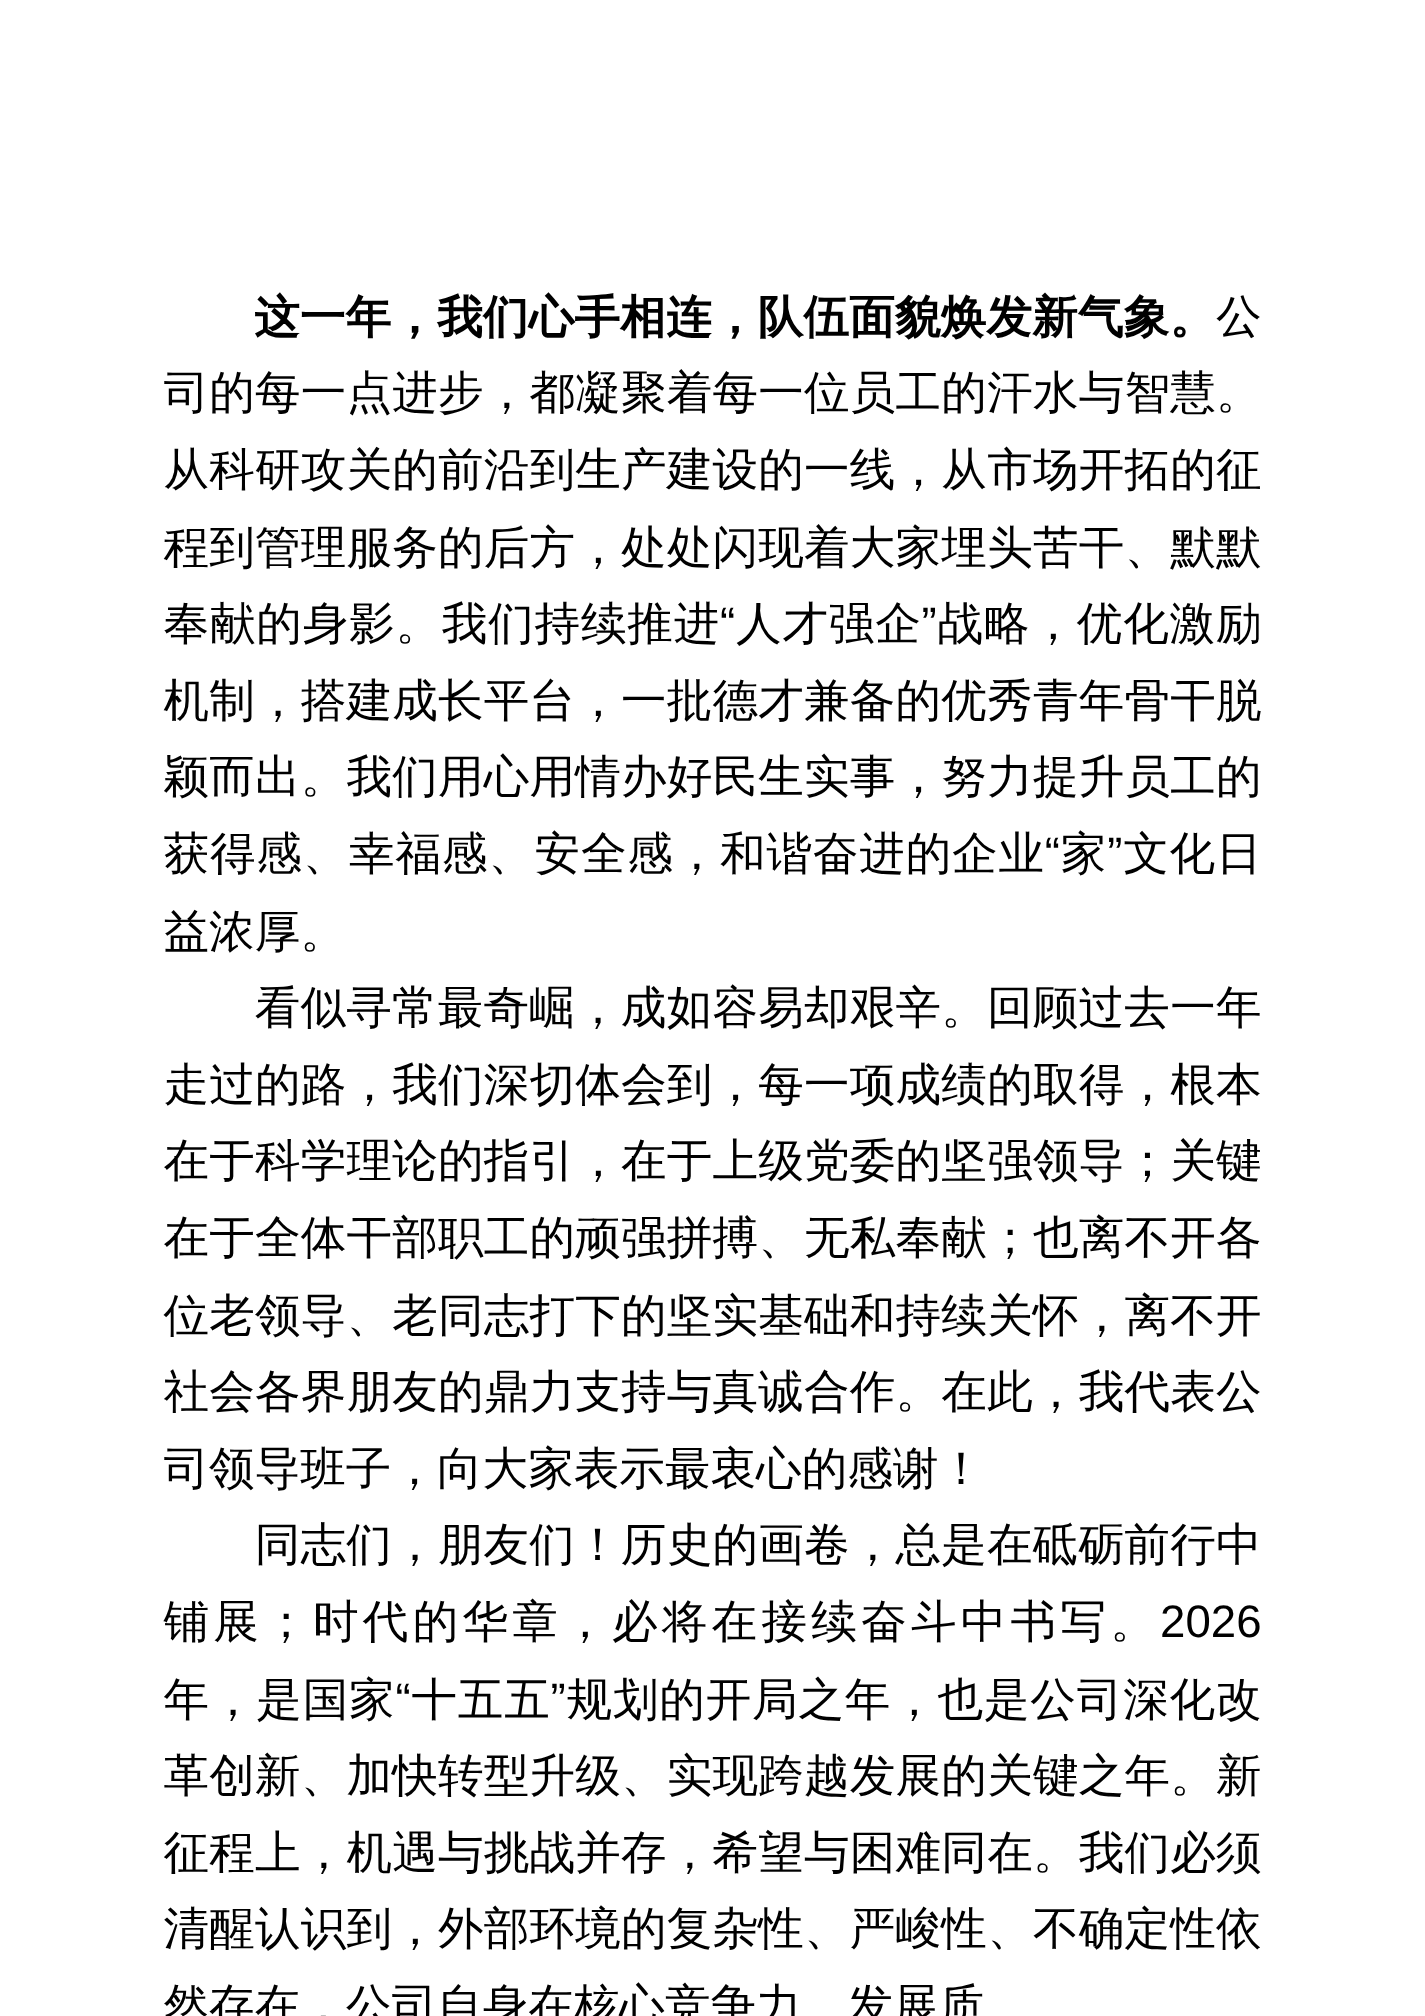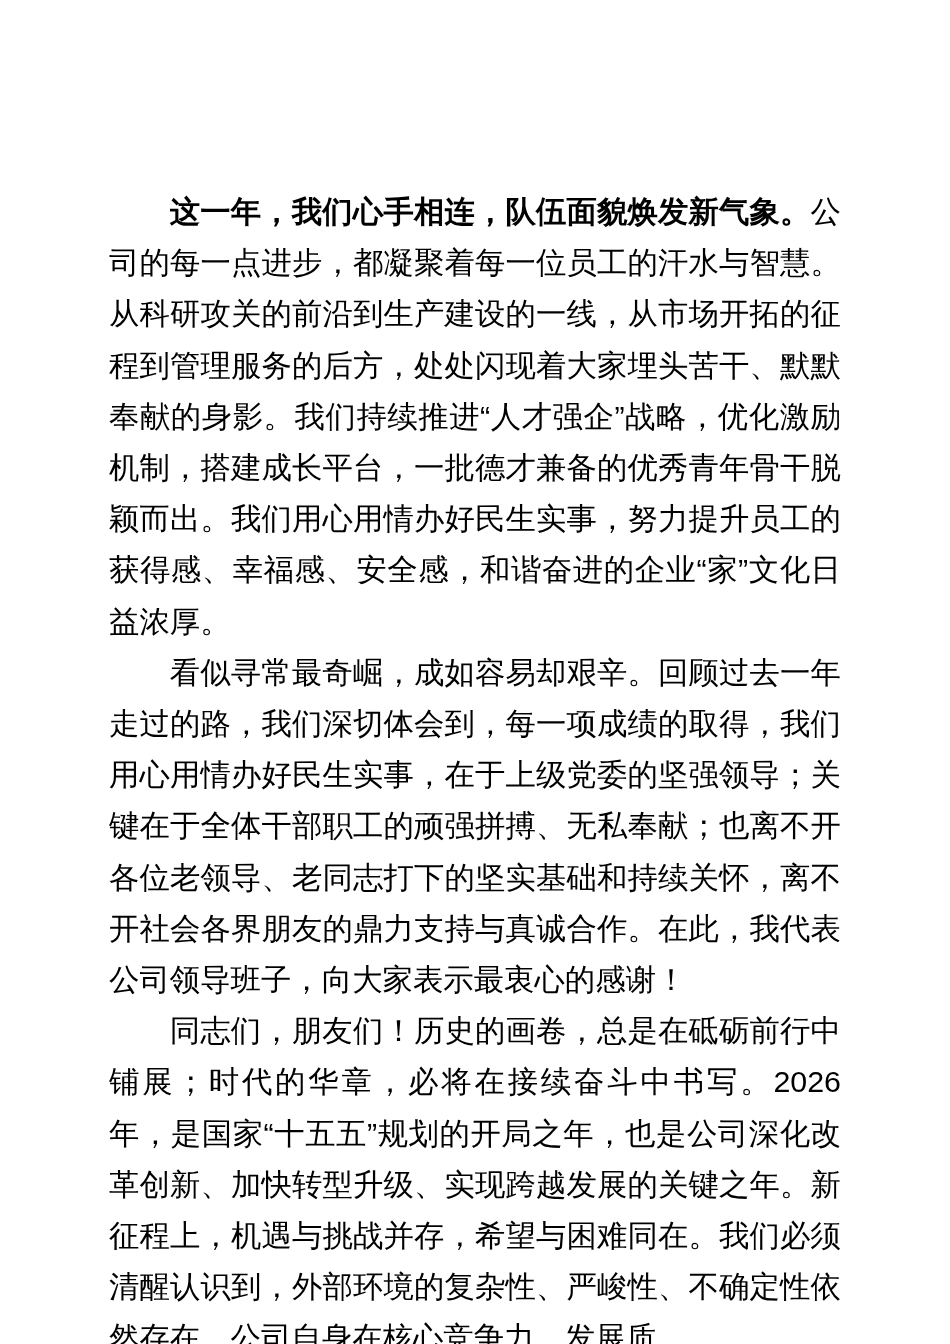--- a/index.html
+++ b/index.html
@@ -44,18 +44,18 @@
   }
 </style>
 </head>
 <body>
 
 <div class="page">
   <div class="content">
 
     <p class="para"><span class="lead">这一年，我们心手相连，队伍面貌焕发新气象。</span><span>公司的每一点进步，都凝聚着每一位员工的汗水与智慧。从科研攻关的前沿到生产建设的一线，从市场开拓的征程到管理服务的后方，处处闪现着大家埋头苦干、默默奉献的身影。我们持续推进“人才强企”战略，优化激励机制，搭建成长平台，一批德才兼备的优秀青年骨干脱颖而出。我们用心用情办好民生实事，努力提升员工的获得感、幸福感、安全感，和谐奋进的企业“家”文化日益浓厚。</span></p>
 
-    <p class="para"><span>看似寻常最奇崛，成如容易却艰辛。回顾过去一年走过的路，我们深切体会到，每一项成绩的取得，我们用心用情办好民生实事，在于上级党委的坚强领导；关键在于全体干部职工的顽强拼搏、无私奉献；也离不开各位老领导、老同志打下的坚实基础和持续关怀，离不开社会各界朋友的鼎力支持与真诚合作。在此，我代表公司领导班子，向大家表示最衷心的感谢！</span></p>
+    <p class="para"><span>看似寻常最奇崛，成如容易却艰辛。回顾过去一年走过的路，我们深切体会到，每一项成绩的取得，根本在于科学理论的指引，在于上级党委的坚强领导；关键在于全体干部职工的顽强拼搏、无私奉献；也离不开各位老领导、老同志打下的坚实基础和持续关怀，离不开社会各界朋友的鼎力支持与真诚合作。在此，我代表公司领导班子，向大家表示最衷心的感谢！</span></p>
 
     <p class="para"><span>同志们，朋友们！历史的画卷，总是在砥砺前行中铺展；时代的华章，必将在接续奋斗中书写。2026 年，是国家“十五五”规划的开局之年，也是公司深化改革创新、加快转型升级、实现跨越发展的关键之年。新征程上，机遇与挑战并存，希望与困难同在。我们必须清醒认识到，外部环境的复杂性、严峻性、不确定性依然存在，公司自身在核心竞争力、发展质</span></p>
 
   </div>
 </div>
 
 </body></html>

